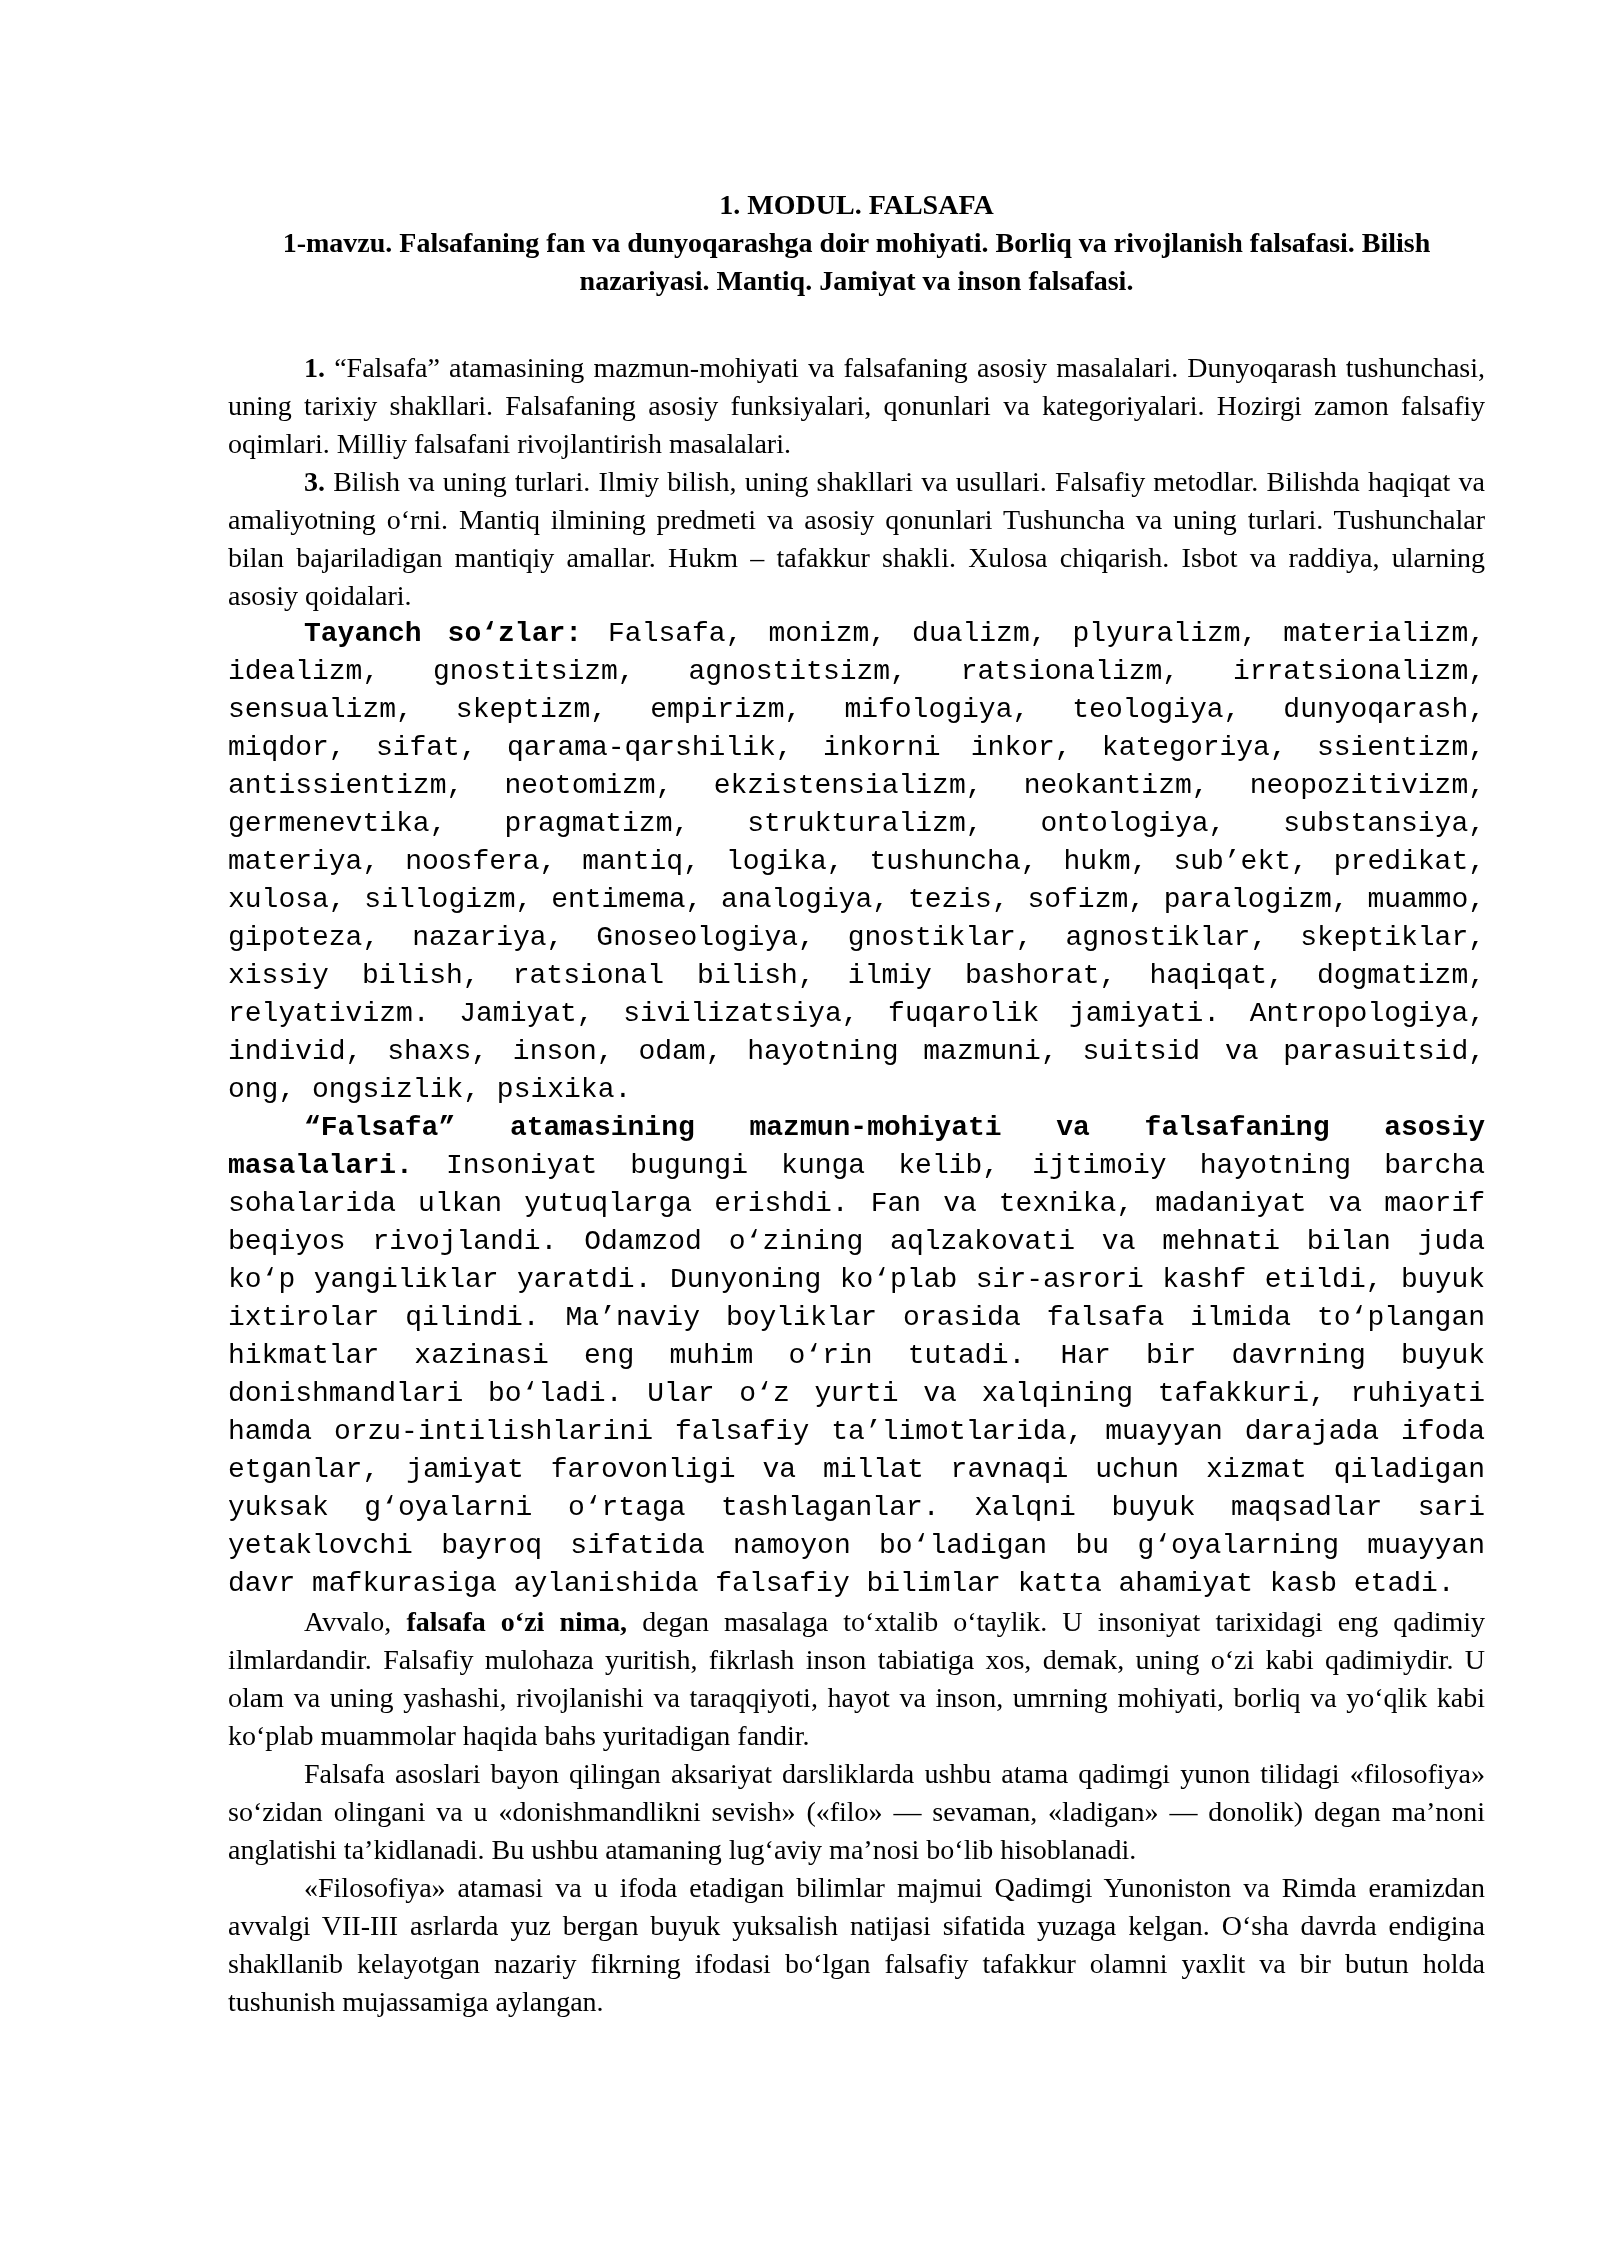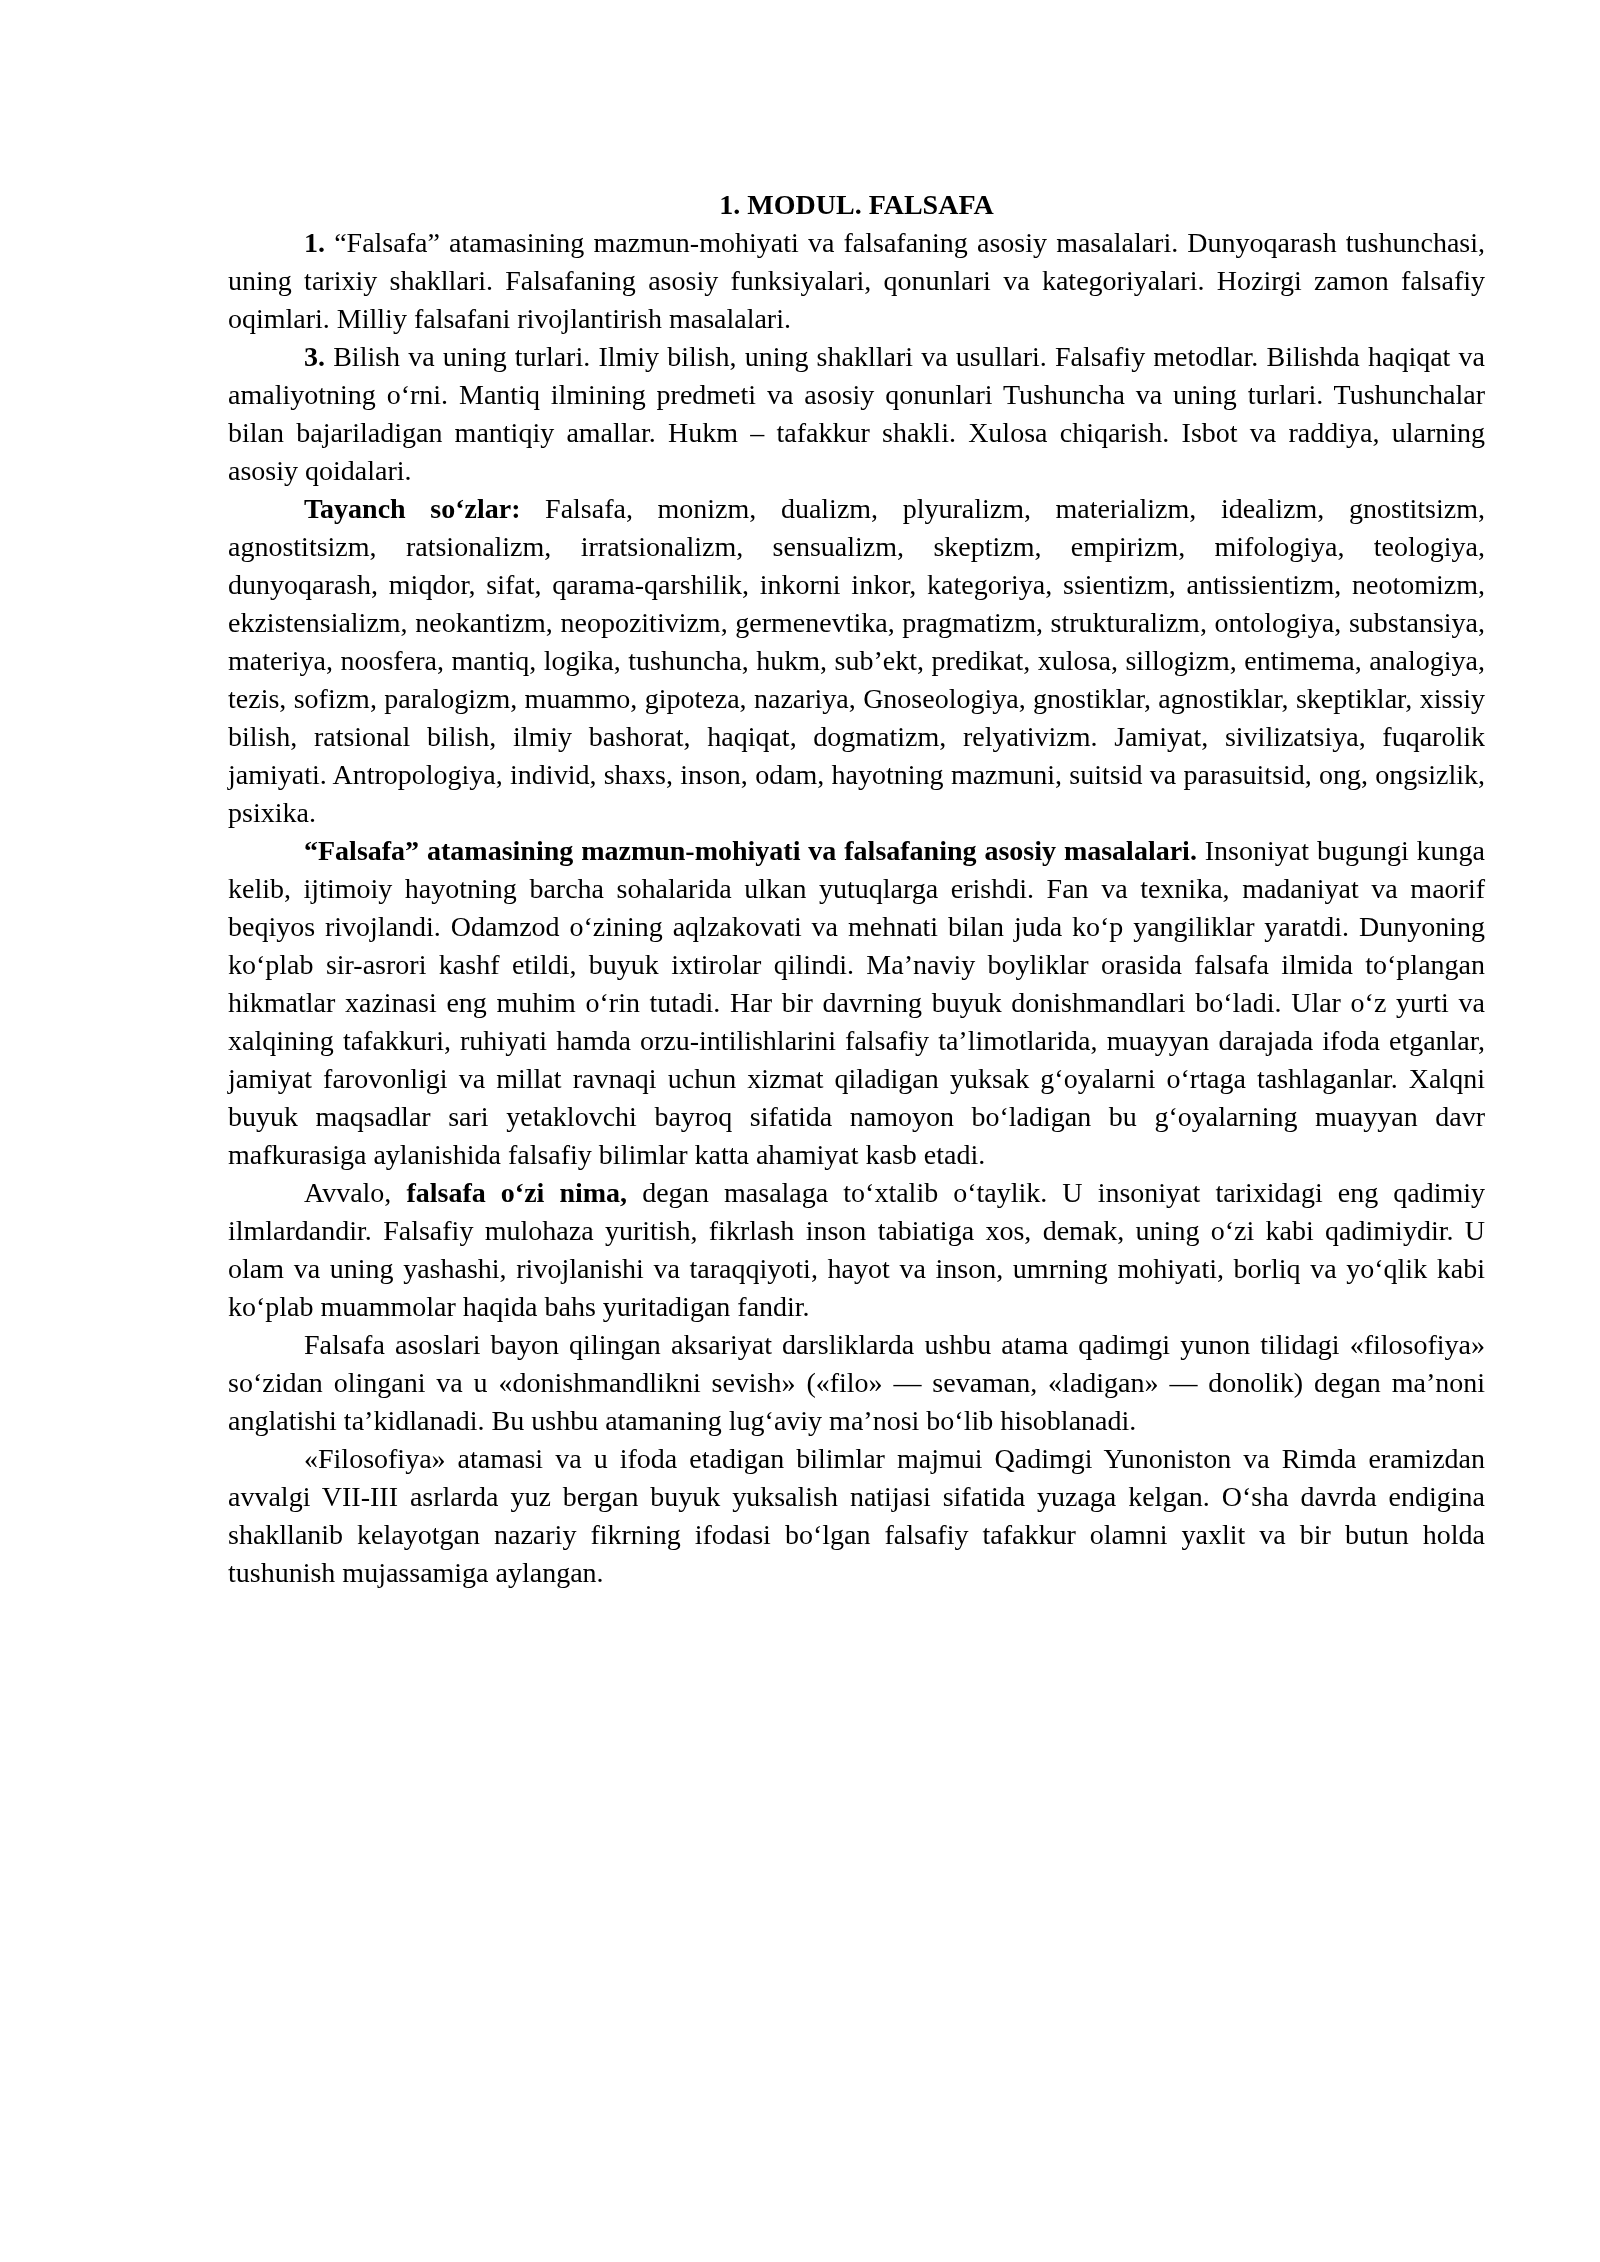--- a/index.html
+++ b/index.html
@@ -24,29 +24,30 @@
     font-weight: bold;
     text-align: center;
   }
   .doc-subtitle { margin-bottom: 49px; }
   p.para {
     margin: 0;
     text-align: justify;
     text-indent: 76px;
   }
   p.plain { margin: 0; text-indent: 76px; }
-  .gap-above { margin-top: 38px; }
+  .gap-above { margin-top: 38px; font-family: Liberation Mono, monospace; }
   b { font-weight: bold; }
 </style>
 </head>
 <body>
 
 <div class="page">
 
   <h1 class="doc-title">1. MODUL. FALSAFA</h1>
+  <h2 class="doc-subtitle">1-mavzu. Falsafaning fan va dunyoqarashga doir mohiyati.  Borliq va rivojlanish falsafasi.  Bilish nazariyasi. Mantiq. Jamiyat va inson falsafasi.</h2>
 
 
   <p class="para"><b>1.</b><span> “Falsafa” atamasining mazmun-mohiyati va falsafaning asosiy masalalari. Dunyoqarash tushunchasi, uning tarixiy shakllari. Falsafaning asosiy funksiyalari, qonunlari va kategoriyalari. Hozirgi zamon falsafiy oqimlari. Milliy falsafani rivojlantirish masalalari.</span></p>
   <p class="para"><b>3.</b><span> Bilish va uning turlari.  Ilmiy bilish, uning shakllari va usullari.  Falsafiy metodlar. Bilishda haqiqat va amaliyotning o‘rni.  Mantiq ilmining predmeti va asosiy qonunlari Tushuncha va uning turlari. Tushunchalar bilan bajariladigan mantiqiy  amallar. Hukm – tafakkur shakli. Xulosa chiqarish. Isbot va raddiya, ularning asosiy qoidalari.</span></p>
 
   <p class="para gap-above"><b>Tayanch so‘zlar:</b><span> Falsafa, monizm, dualizm, plyuralizm, materializm, idealizm, gnostitsizm, agnostitsizm, ratsionalizm, irratsionalizm, sensualizm, skeptizm, empirizm, mifologiya, teologiya, dunyoqarash, miqdor, sifat, qarama-qarshilik,  inkorni inkor, kategoriya, ssientizm, antissientizm, neotomizm, ekzistensializm, neokantizm, neopozitivizm,  germenevtika, pragmatizm, strukturalizm, ontologiya, substansiya, materiya, noosfera, mantiq, logika, tushuncha, hukm, sub’ekt, predikat, xulosa, sillogizm, entimema, analogiya, tezis, sofizm, paralogizm, muammo, gipoteza, nazariya, Gnoseologiya, gnostiklar, agnostiklar, skeptiklar, xissiy bilish, ratsional bilish, ilmiy bashorat, haqiqat, dogmatizm, relyativizm. Jamiyat, sivilizatsiya, fuqarolik jamiyati. Antropologiya, individ, shaxs, inson, odam, hayotning mazmuni, suitsid va parasuitsid,  ong, ongsizlik, psixika.</span></p>
 
   <p class="para gap-above"><b>“Falsafa” atamasining mazmun-mohiyati va falsafaning  asosiy masalalari.</b><span> Insoniyat bugungi kunga kelib, ijtimoiy hayotning barcha sohalarida ulkan yutuqlarga erishdi. Fan va texnika, madaniyat va maorif beqiyos rivojlandi. Odamzod o‘zining aqlzakovati va mehnati bilan juda ko‘p yangiliklar yaratdi. Dunyoning ko‘plab sir-asrori kashf etildi, buyuk ixtirolar qilindi. Ma’naviy boyliklar orasida falsafa ilmida to‘plangan hikmatlar xazinasi eng muhim o‘rin tutadi. Har bir davrning buyuk donishmandlari bo‘ladi. Ular o‘z yurti va xalqining tafakkuri, ruhiyati hamda orzu-intilishlarini falsafiy ta’limotlarida, muayyan darajada ifoda etganlar, jamiyat farovonligi va millat ravnaqi uchun xizmat qiladigan yuksak g‘oyalarni o‘rtaga tashlaganlar. Xalqni buyuk maqsadlar sari yetaklovchi bayroq sifatida namoyon bo‘ladigan bu g‘oyalarning muayyan davr mafkurasiga aylanishida falsafiy bilimlar katta ahamiyat kasb etadi.</span></p>
 
   <p class="para"><span>Avvalo, </span><b>falsafa o‘zi nima,</b><span> degan masalaga to‘xtalib o‘taylik. U insoniyat tarixidagi eng qadimiy ilmlardandir. Falsafiy mulohaza yuritish, fikrlash inson tabiatiga xos, demak, uning o‘zi kabi qadimiydir. U olam va uning yashashi, rivojlanishi va taraqqiyoti, hayot va inson, umrning mohiyati, borliq va yo‘qlik kabi ko‘plab muammolar haqida bahs yuritadigan fandir.</span></p>

